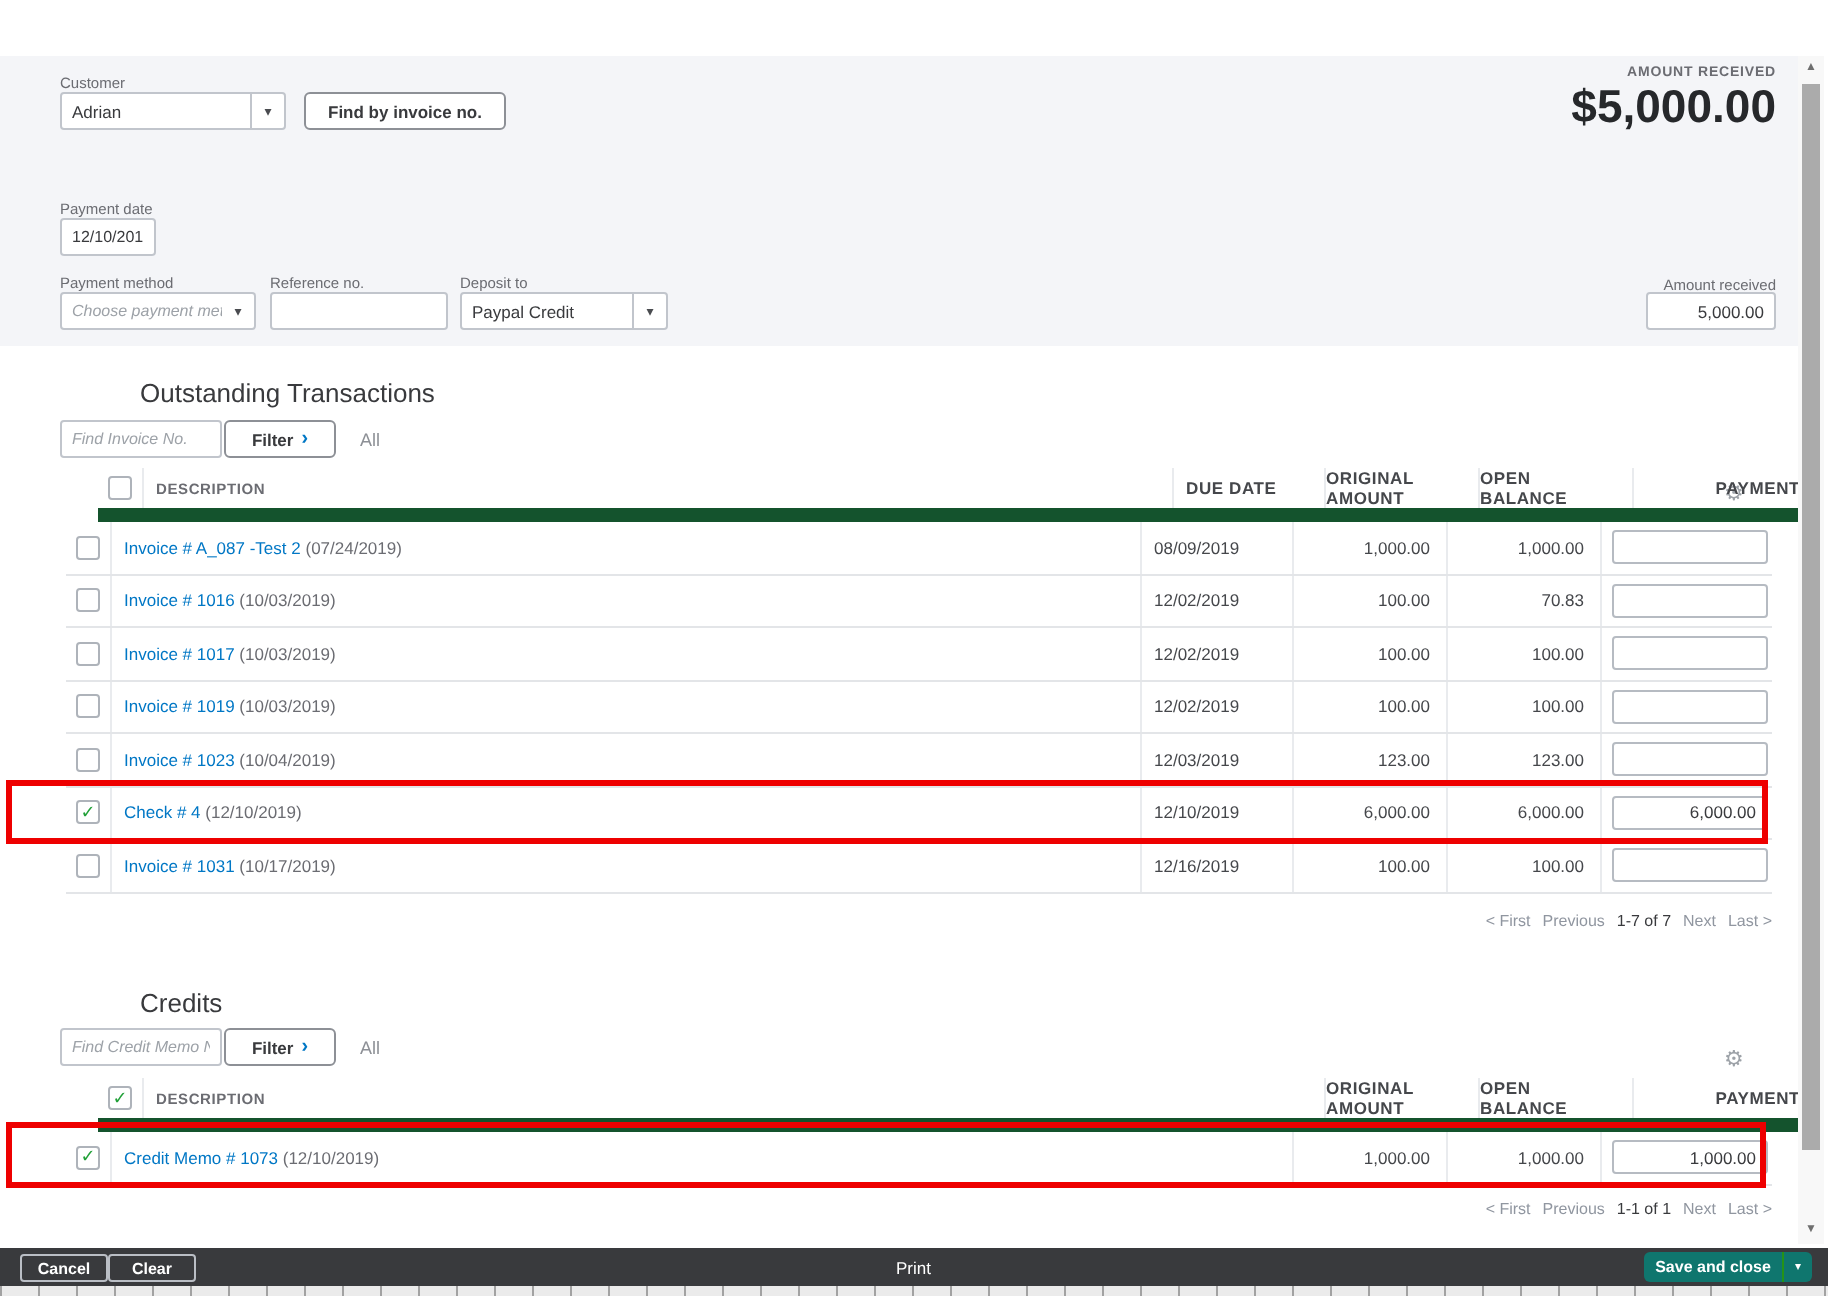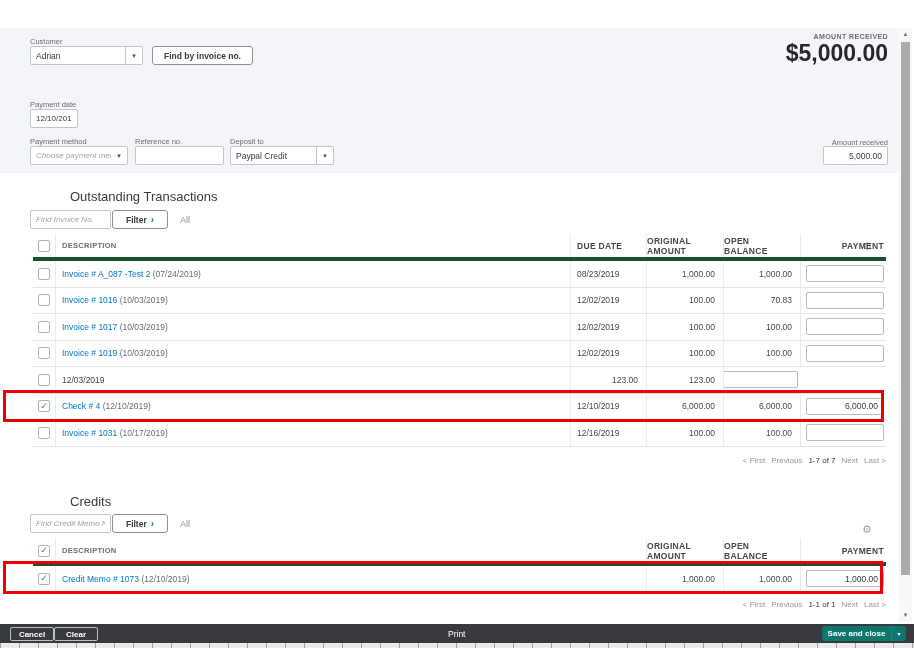--- a/index.html
+++ b/index.html
@@ -39,21 +39,21 @@
   .find-input { width: 81px; }
   .filter-btn { width: 56px; gap: 4px; }
   .filter-chevron { color: #0077c5; font-size: 10px; font-weight: bold; line-height: 8px; }
   .all-label { font-size: 9px; color: #8d9096; }
   .gear { font-size: 11px; color: #9da2a8; cursor: pointer; }
 
   
   .thead, .trow { display: grid; width: 853px; align-items: stretch; }
   .grid-out { grid-template-columns: 22px 1fr 76px 77px 77px 86px; }
   .grid-cr  { grid-template-columns: 22px 1fr 77px 77px 86px; }
-  .thead { height: 27px; border-bottom: 4px solid #14532d; }
+  .thead { height: 27px; border-bottom: 7px solid #14532d; margin-left: 16px; }
   .trow  { height: 26.5px; border-bottom: 1px solid #e3e5e8; }
   .tcell { display: flex; align-items: center; height: 100%; border-left: 1px solid #e9ebee; overflow: hidden; }
   .tcell:first-child { border-left: none; justify-content: center; }
   .hcell { font-size: 7.5px; font-weight: bold; color: #6b6c72; letter-spacing: 0.3px; }
   .cell-desc { padding-left: 6px; }
   .cell-due { padding-left: 6px; font-size: 8.5px; color: #45474b; }
   .cell-amt { justify-content: flex-end; padding-right: 8px; font-size: 8.5px; color: #45474b; }
   .cell-pay { justify-content: flex-end; padding-right: 2px; }
   .link { color: #0077c5; font-size: 8.5px; cursor: pointer; white-space: nowrap; }
   .datesuffix { color: #6b6c72; font-size: 8.5px; white-space: nowrap; }
@@ -158,21 +158,21 @@
   </div>
   <div class="abs" style="left:33px; top:261px;" id="out-rows">
       <div class="trow grid-out">
         <div class="tcell">
           <span class="checkbox"></span>
         </div>
         <div class="tcell cell-desc">
           <span class="link">Invoice # A_087 -Test 2</span>
           <span class="datesuffix">&nbsp;(07/24/2019)</span>
         </div>
-        <div class="tcell cell-due">08/23/2019</div>
+        <div class="tcell cell-due">08/09/2019</div>
         <div class="tcell cell-amt">1,000.00</div>
         <div class="tcell cell-amt">1,000.00</div>
         <div class="tcell cell-pay">
           <input class="payinput" style="">
         </div>
       </div>
       <div class="trow grid-out">
         <div class="tcell">
           <span class="checkbox"></span>
         </div>
@@ -213,20 +213,24 @@
         <div class="tcell cell-due">12/02/2019</div>
         <div class="tcell cell-amt">100.00</div>
         <div class="tcell cell-amt">100.00</div>
         <div class="tcell cell-pay">
           <input class="payinput" style="">
         </div>
       </div>
       <div class="trow grid-out">
         <div class="tcell">
           <span class="checkbox"></span>
+        </div>
+        <div class="tcell cell-desc">
+          <span class="link">Invoice # 1023</span>
+          <span class="datesuffix">&nbsp;(10/04/2019)</span>
         </div>
         <div class="tcell cell-due">12/03/2019</div>
         <div class="tcell cell-amt">123.00</div>
         <div class="tcell cell-amt">123.00</div>
         <div class="tcell cell-pay">
           <input class="payinput" style="">
         </div>
       </div>
       <div class="trow grid-out">
         <div class="tcell">

